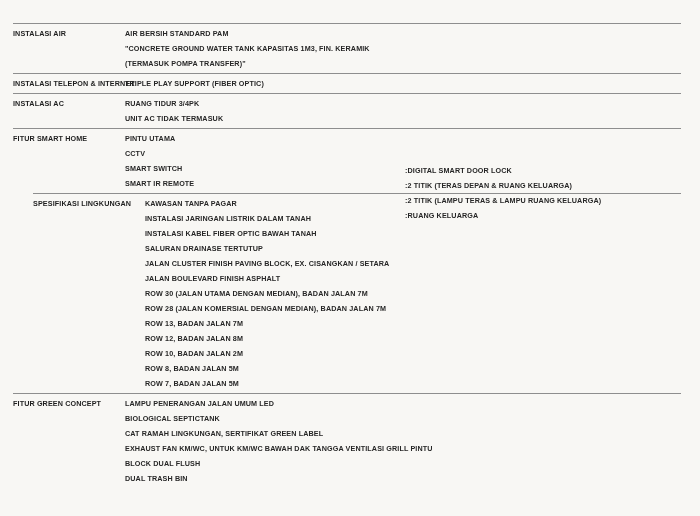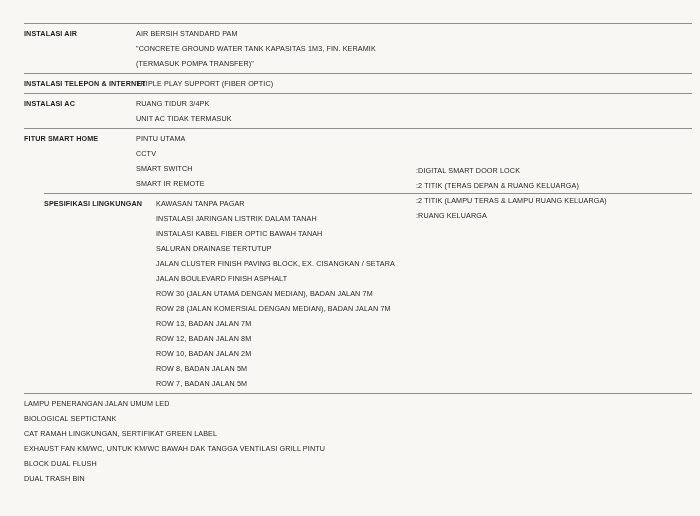--- a/index.html
+++ b/index.html
@@ -10,21 +10,21 @@
     overflow: hidden;
     background: #f8f7f4;
     font-family: "Liberation Sans", sans-serif;
     color: #1e1e1e;
     -webkit-font-smoothing: antialiased;
   }
   .sheet {
     box-sizing: border-box;
     width: 568px;
     height: 516px;
-    padding: 23px 19px 0 24px;
+    padding: 23px 19px 0 13px;
   }
   .spec-table { width: 668px; }
   .section {
     display: flex;
     align-items: flex-start;
     border-top: 1px solid #8e8e8e;
     padding: 2px 0 2px 0;
   }
   .section-label {
     flex: 0 0 112px;
@@ -34,21 +34,21 @@
     letter-spacing: 0.12px;
     line-height: 15px;
     text-transform: uppercase;
     white-space: nowrap;
   }
   .rows { flex: 1 1 auto; position: relative; }
   .row {
     position: relative;
     line-height: 15px;
     font-size: 7.2px;
-    font-weight: 400;
+    font-weight: 700;
     letter-spacing: 0.12px;
     white-space: nowrap;
     color: #262626;
   }
   .val { display: inline-block; }
   .note {
     position: absolute;
     left: 280px;
     top: 0;
     white-space: nowrap;
@@ -108,20 +108,21 @@
           <div class="row"><span class="val">ROW 28 (JALAN KOMERSIAL DENGAN MEDIAN), BADAN JALAN 7M</span></div>
           <div class="row"><span class="val">ROW 13, BADAN JALAN 7M</span></div>
           <div class="row"><span class="val">ROW 12, BADAN JALAN 8M</span></div>
           <div class="row"><span class="val">ROW 10, BADAN JALAN 2M</span></div>
           <div class="row"><span class="val">ROW 8, BADAN JALAN 5M</span></div>
           <div class="row"><span class="val">ROW 7, BADAN JALAN 5M</span></div>
         </div>
   </section>
 
   <section class="section" style="border-top-color: rgb(142, 142, 142);">
+    <div class="section-label">FITUR GREEN CONCEPT</div>
     <div class="rows">
           <div class="row"><span class="val">LAMPU PENERANGAN JALAN UMUM LED</span></div>
           <div class="row"><span class="val">BIOLOGICAL SEPTICTANK</span></div>
           <div class="row"><span class="val">CAT RAMAH LINGKUNGAN, SERTIFIKAT GREEN LABEL</span></div>
           <div class="row"><span class="val">EXHAUST FAN KM/WC, UNTUK KM/WC BAWAH DAK TANGGA VENTILASI GRILL PINTU</span></div>
           <div class="row"><span class="val">BLOCK DUAL FLUSH</span></div>
           <div class="row"><span class="val">DUAL TRASH BIN</span></div>
         </div>
   </section>
 </div>

